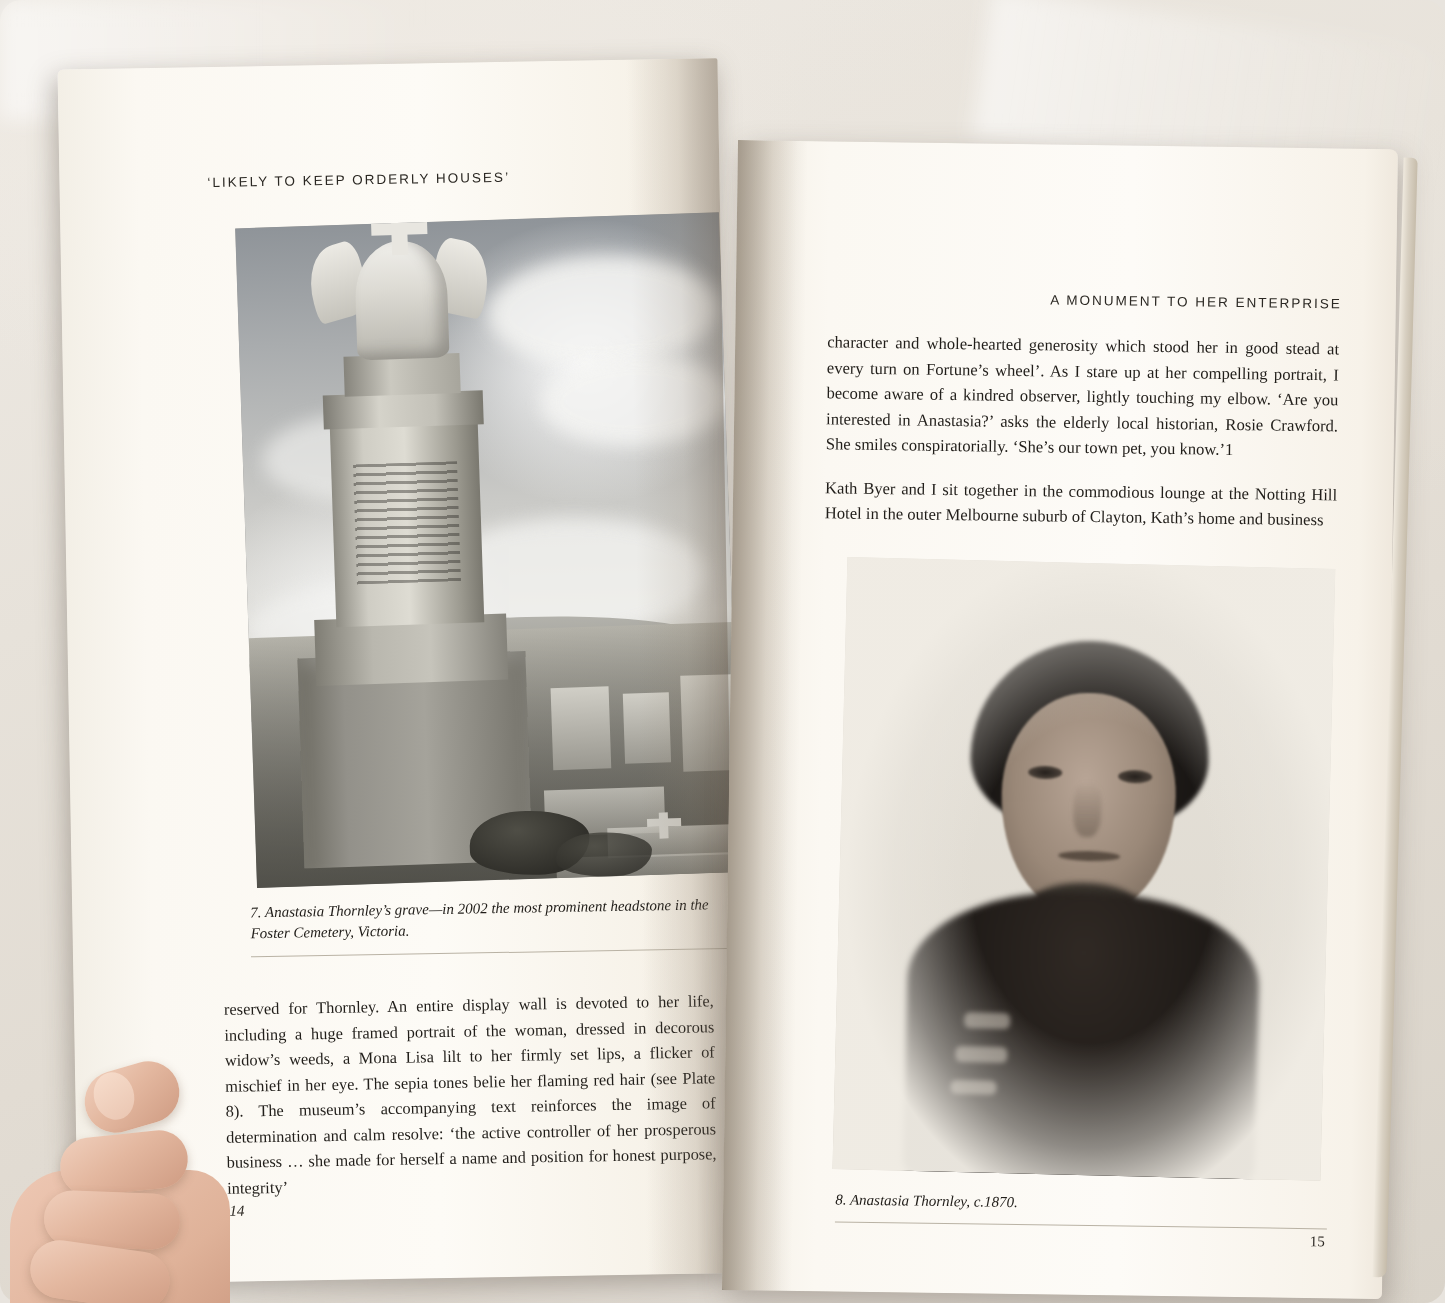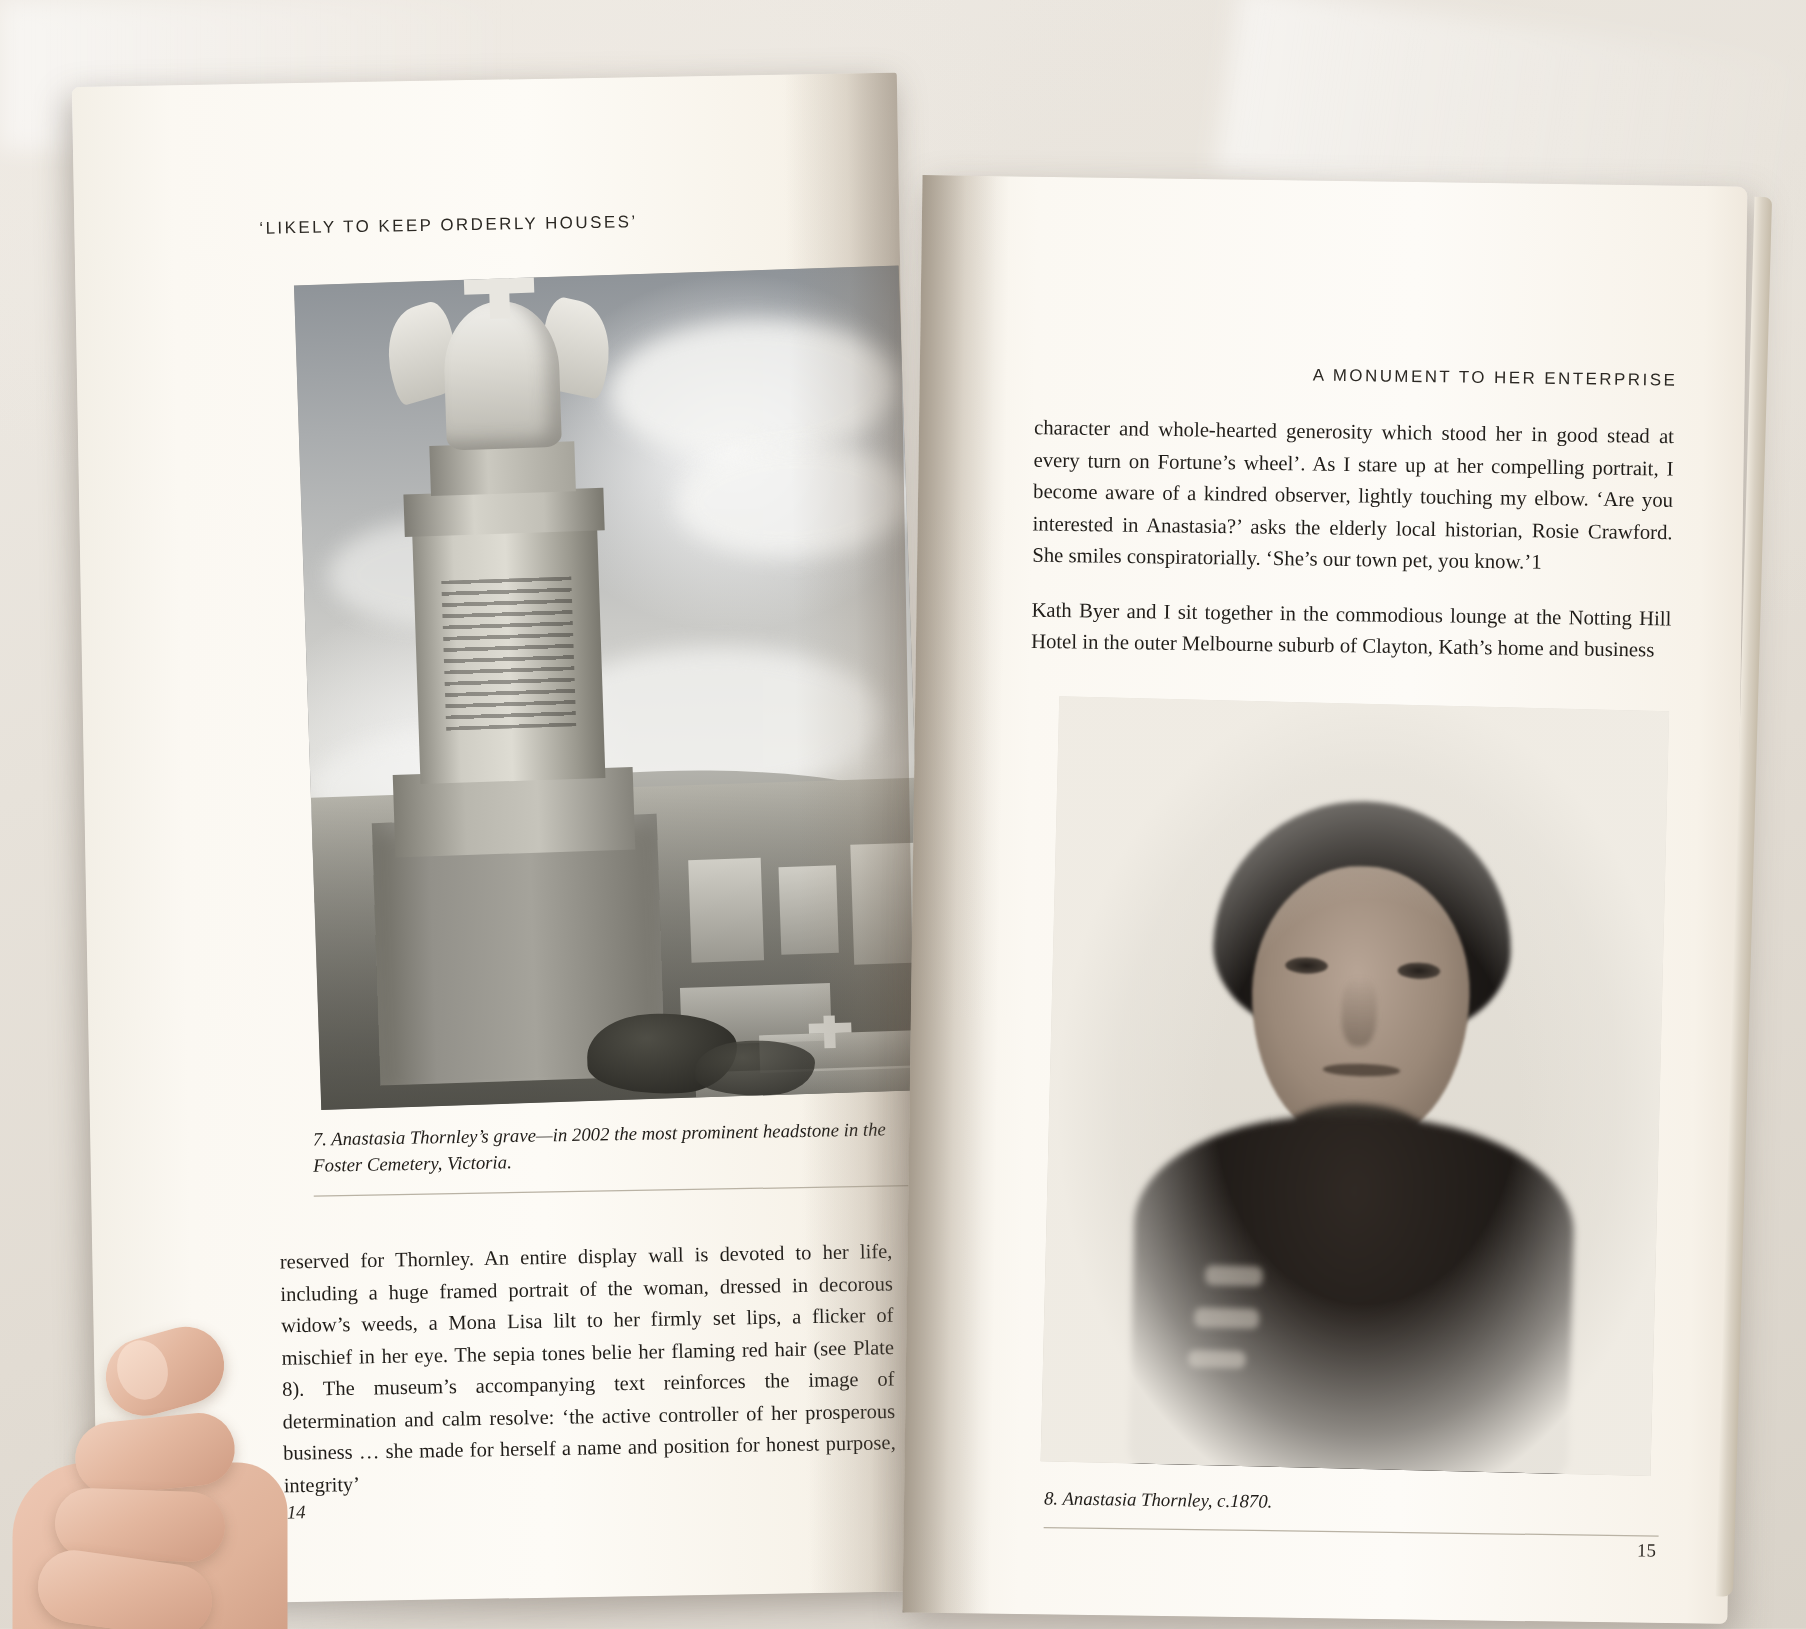--- a/index.html
+++ b/index.html
@@ -16,20 +16,21 @@
 
   
   #scene {
     position: absolute;
     inset: 0;
     background:
       radial-gradient(ellipse 60% 40% at 20% 8%, #efeae3 0%, rgba(239,234,227,0) 60%),
       radial-gradient(ellipse 50% 45% at 85% 12%, #e9e4dc 0%, rgba(233,228,220,0) 65%),
       radial-gradient(ellipse 70% 50% at 50% 95%, #ded8d0 0%, rgba(222,216,208,0) 70%),
       linear-gradient(160deg, #efebe5 0%, #e7e2da 35%, #e2dcd3 60%, #d9d3c9 100%);
+    border-radius: 21px;
   }
   
   .crease {
     position: absolute;
     background: linear-gradient(90deg, rgba(255,255,255,0.55), rgba(255,255,255,0));
     filter: blur(10px);
     pointer-events: none;
   }
 
   

